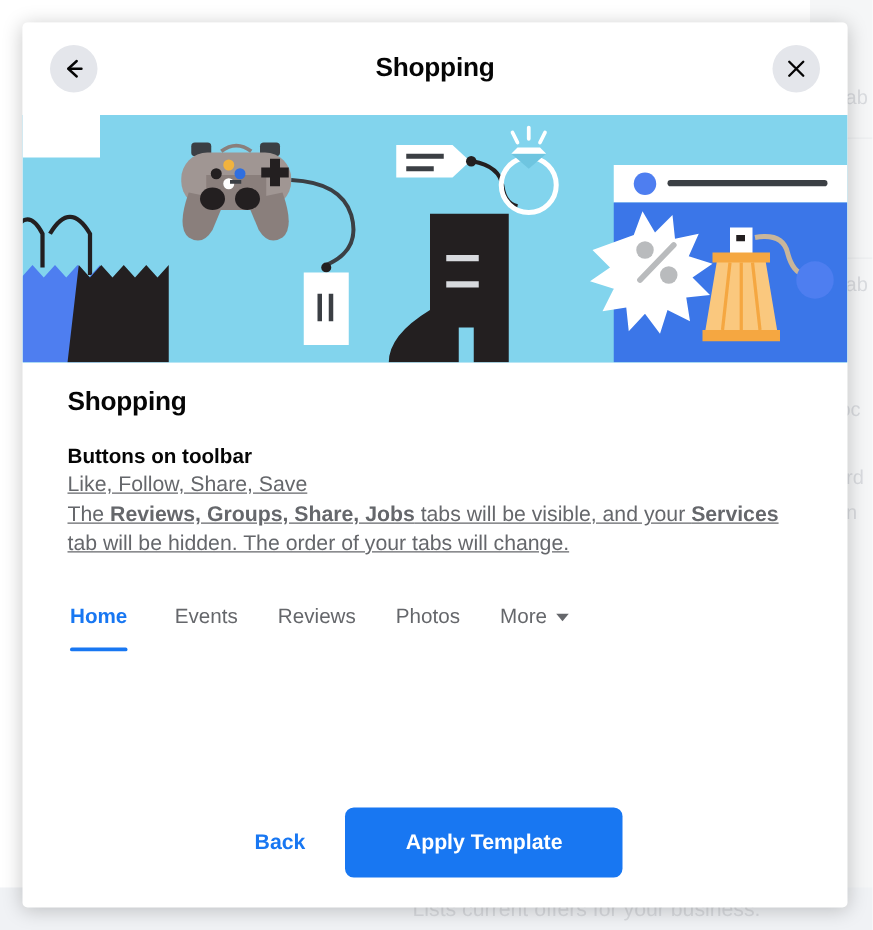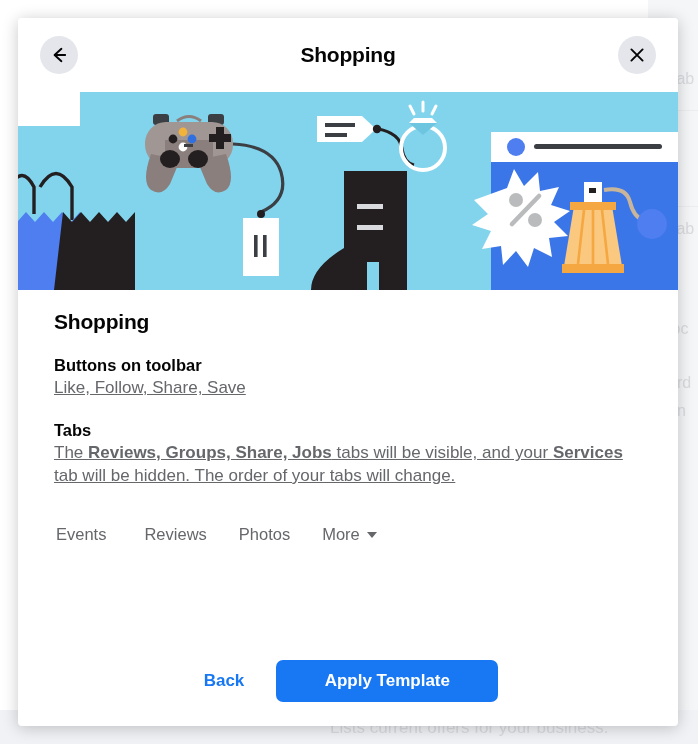--- a/index.html
+++ b/index.html
@@ -186,21 +186,21 @@
     font-family: "Liberation Sans", sans-serif;
   }
   #apply-btn {
     background: #1877f2;
     color: #fff;
     font-size: 17px;
     font-weight: bold;
     border: none;
     border-radius: 7px;
     padding: 0 22px;
-    height: 42px;
+    height: 56px;
     min-width: 222px;
     cursor: pointer;
     font-family: "Liberation Sans", sans-serif;
   }
 </style>
 </head>
 <body>
 
 <div id="page-backdrop">
   <div class="bg-panel" style="left:648px; top:0; width:50px; height:744px;"></div>
@@ -330,24 +330,26 @@
       </g>
     </svg>
   </div>
 
   <div id="modal-body">
     <h2 class="section-title">Shopping</h2>
 
     <h3 class="sub-title">Buttons on toolbar</h3>
     <p class="sub-desc">Like, Follow, Share, Save</p>
 
-    <h3 class="sub-title">Tabs</h3>
     <p class="sub-desc" id="tabs-description"><span>The </span><span class="strong-inline">Reviews, Groups, Share, Jobs</span><span> tabs will be visible, and your </span><span class="strong-inline">Services</span><span> tab will be hidden. The order of your tabs will change.</span></p>
 
     <div id="tab-strip">
+        <div class="tab active">
+          <span>Home</span>
+        </div>
         <div class="tab">
           <span>Events</span>
         </div>
         <div class="tab">
           <span>Reviews</span>
         </div>
         <div class="tab">
           <span>Photos</span>
         </div>
         <div class="tab">

